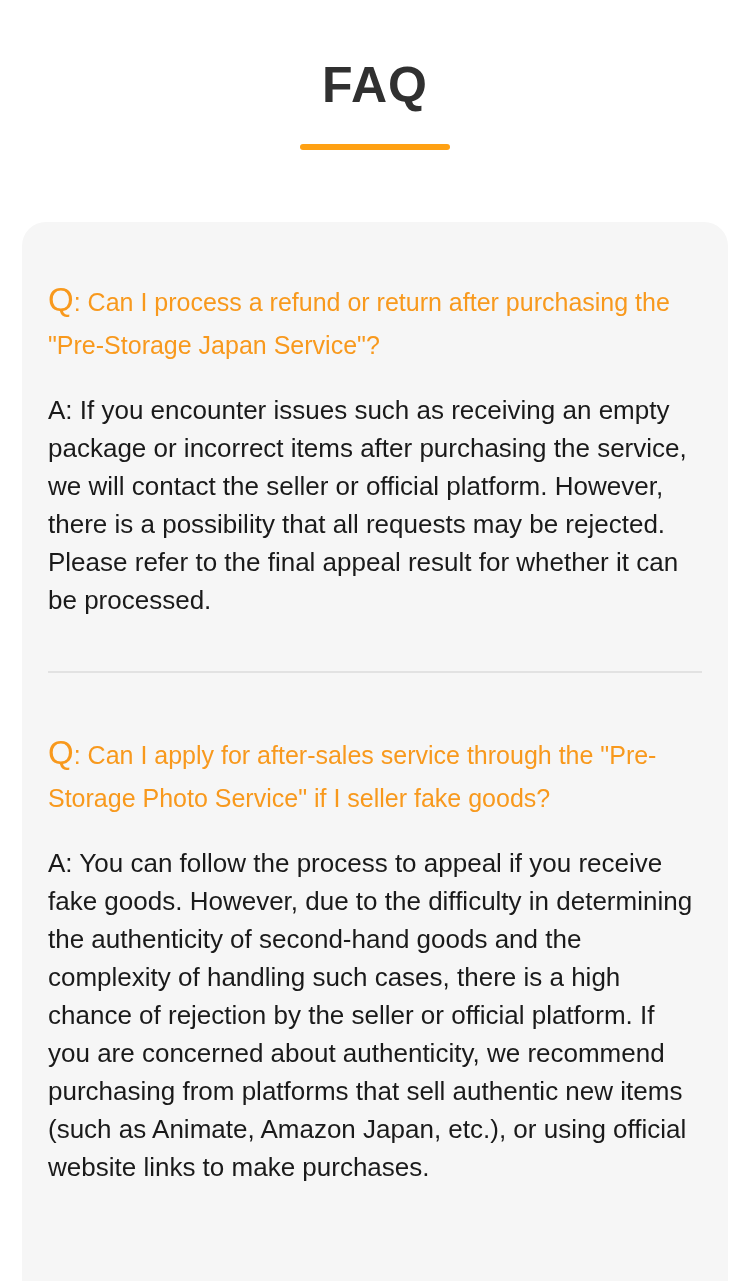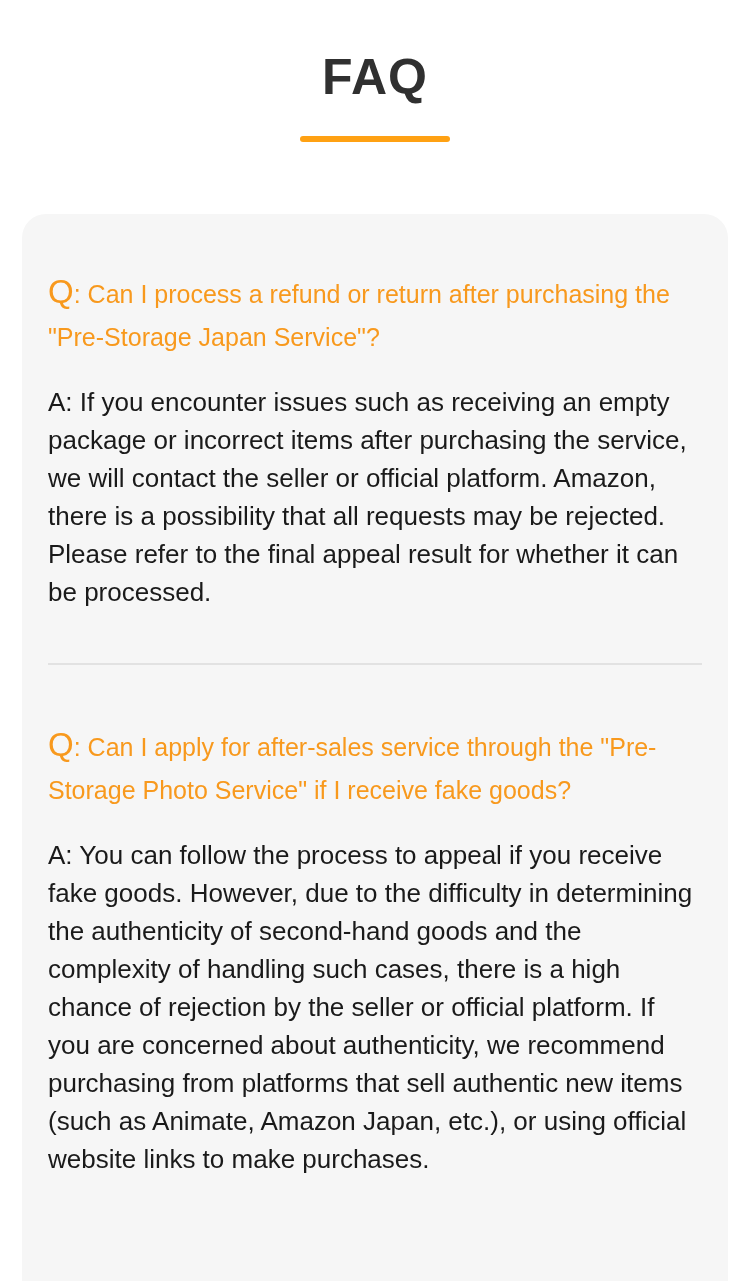--- a/index.html
+++ b/index.html
@@ -21,21 +21,21 @@
     height: 1281px;
     overflow: hidden;
     background: var(--page-background);
     font-family: "Liberation Sans", "DejaVu Sans", sans-serif;
   }
   .header {
     text-align: center;
     padding-top: 44px;
   }
   .page-title {
-    margin: 4px;
+    margin: 12px;
     font-size: 50px;
     line-height: 58px;
     font-weight: 700;
     letter-spacing: 1px;
     color: var(--title-color);
   }
   .title-underline {
     width: 150px;
     height: 6px;
     margin: 30px auto 0;
@@ -87,25 +87,25 @@
   <h1 class="page-title">FAQ</h1>
   <div class="title-underline"></div>
 </div>
 
 <section class="faq-card">
 
   <article class="qa-item">
     <h2 class="question"><span class="q-mark">Q</span><span class="q-colon">:</span>
       <span>Can I process a refund or return after purchasing the "Pre-Storage Japan Service"?</span>
     </h2>
-    <p class="answer">A: If you encounter issues such as receiving an empty package or incorrect items after purchasing the service, we will contact the seller or official platform. Amazon, there is a possibility that all requests may be rejected. Please refer to the final appeal result for whether it can be processed.</p>
+    <p class="answer">A: If you encounter issues such as receiving an empty package or incorrect items after purchasing the service, we will contact the seller or official platform. However, there is a possibility that all requests may be rejected. Please refer to the final appeal result for whether it can be processed.</p>
   </article>
 
   <hr class="divider">
 
   <article class="qa-item">
     <h2 class="question"><span class="q-mark">Q</span><span class="q-colon">:</span>
-      <span>Can I apply for after-sales service through the "Pre-Storage Photo Service" if I receive fake goods?</span>
+      <span>Can I apply for after-sales service through the "Pre-Storage Photo Service" if I seller fake goods?</span>
     </h2>
     <p class="answer">A: You can follow the process to appeal if you receive fake goods. However, due to the difficulty in determining the authenticity of second-hand goods and the complexity of handling such cases, there is a high chance of rejection by the seller or official platform. If you are concerned about authenticity, we recommend purchasing from platforms that sell authentic new items (such as Animate, Amazon Japan, etc.), or using official website links to make purchases.</p>
   </article>
 
 </section>
 
 </body></html>

